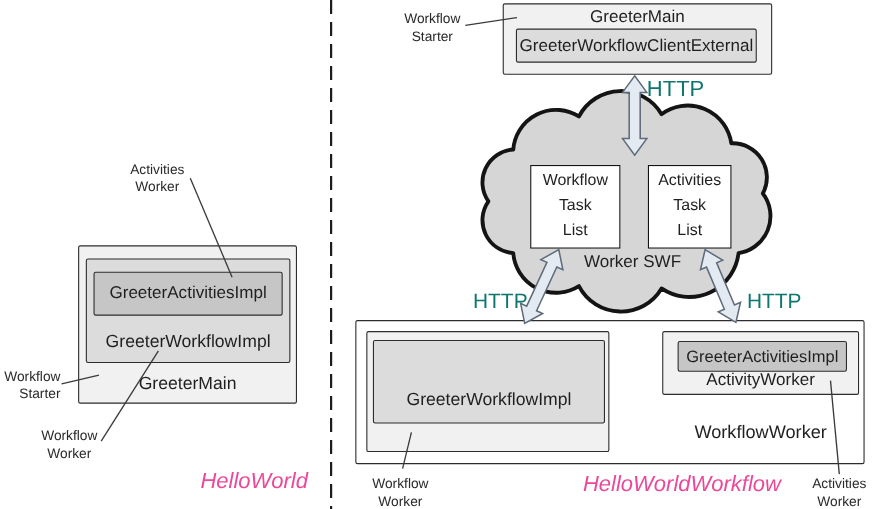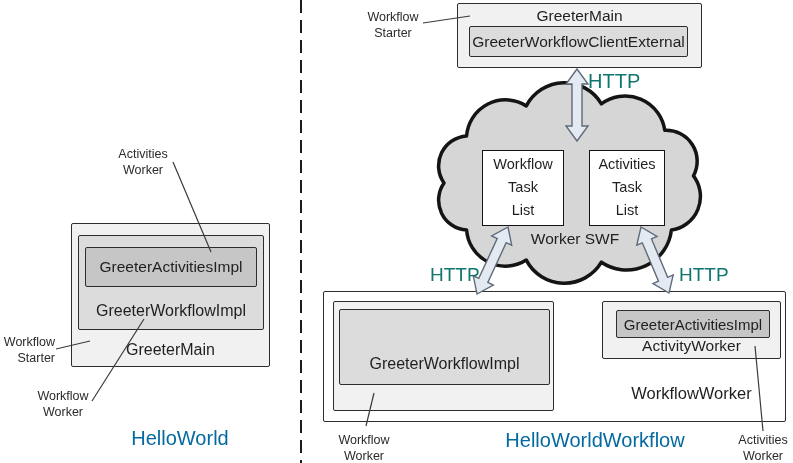--- a/index.html
+++ b/index.html
@@ -7,21 +7,21 @@
           font-family:"Liberation Sans",sans-serif;color:#1f1f1f;overflow:hidden;}
   .abs{position:absolute;box-sizing:border-box;}
   .box{position:absolute;box-sizing:border-box;border-radius:2px;z-index:1;}
   .lvl1{background:#f1f1f1;border:1.6px solid #2d2d2d;}
   .lvl2{background:#dcdcdc;border:1.1px solid #2d2d2d;}
   .lvl3{background:#c6c6c6;border:1.6px solid #2d2d2d;text-align:right;}
   .white-box{background:#ffffff;border:1.6px solid #2d2d2d;}
   .box-title{position:absolute;left:0;right:0;text-align:center;z-index:1;}
   .center-text{display:flex;align-items:center;justify-content:center;height:100%;}
   .small-label{position:absolute;font-size:12.5px;line-height:16px;color:#2a2a2a;z-index:3;}
-  .caption{position:absolute;font-size:20px;color:#0369a1;text-align:center;z-index:3;}
+  .caption{position:absolute;font-size:20px;color:#ec4899;text-align:right;z-index:3;font-style:italic;}
   .http{position:absolute;font-size:19px;color:#0f766e;z-index:3;}
   .task-box{position:absolute;background:#fff;border:1.4px solid #141414;text-align:center;
             font-size:14.5px;line-height:23px;padding-top:2px;z-index:3;}
   .overlay{position:absolute;left:0;top:0;z-index:2;pointer-events:none;}
   .divider{position:absolute;left:300px;top:0;width:2px;height:463px;z-index:0;
            background:repeating-linear-gradient(to bottom,#1c1c1c 0 13px,transparent 13px 20px);}
 </style>
 </head>
 <body>
 

